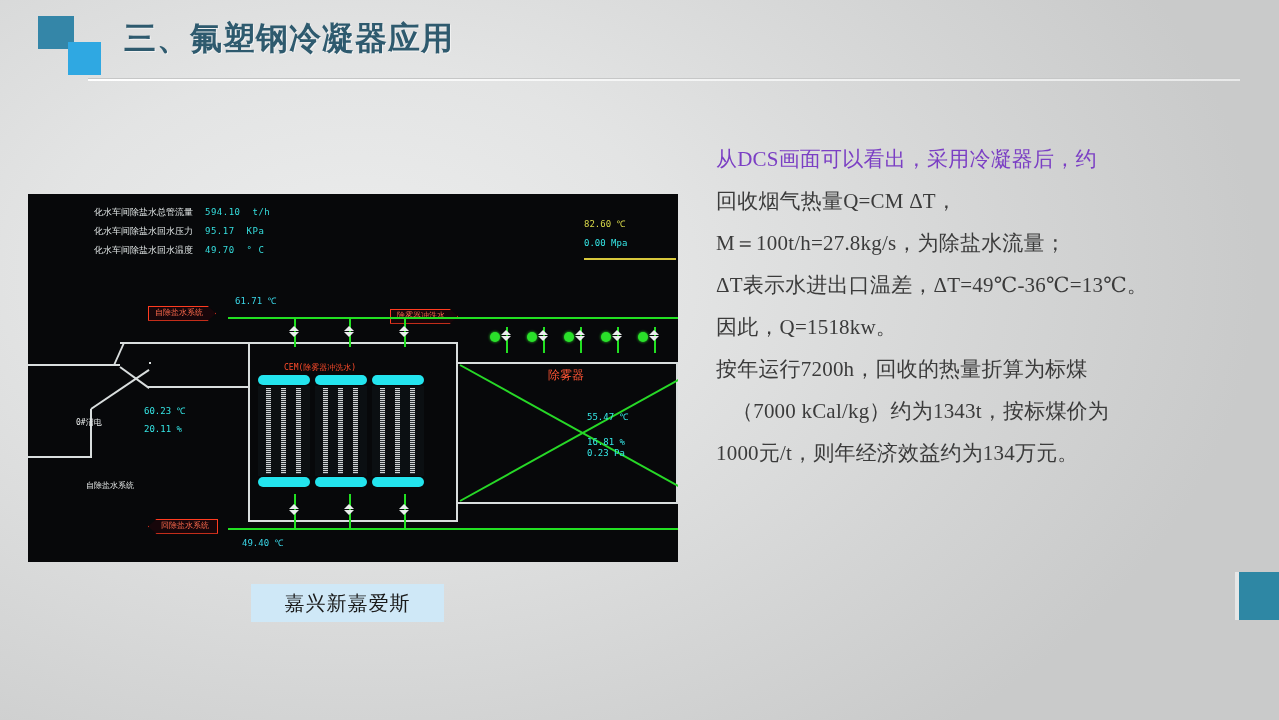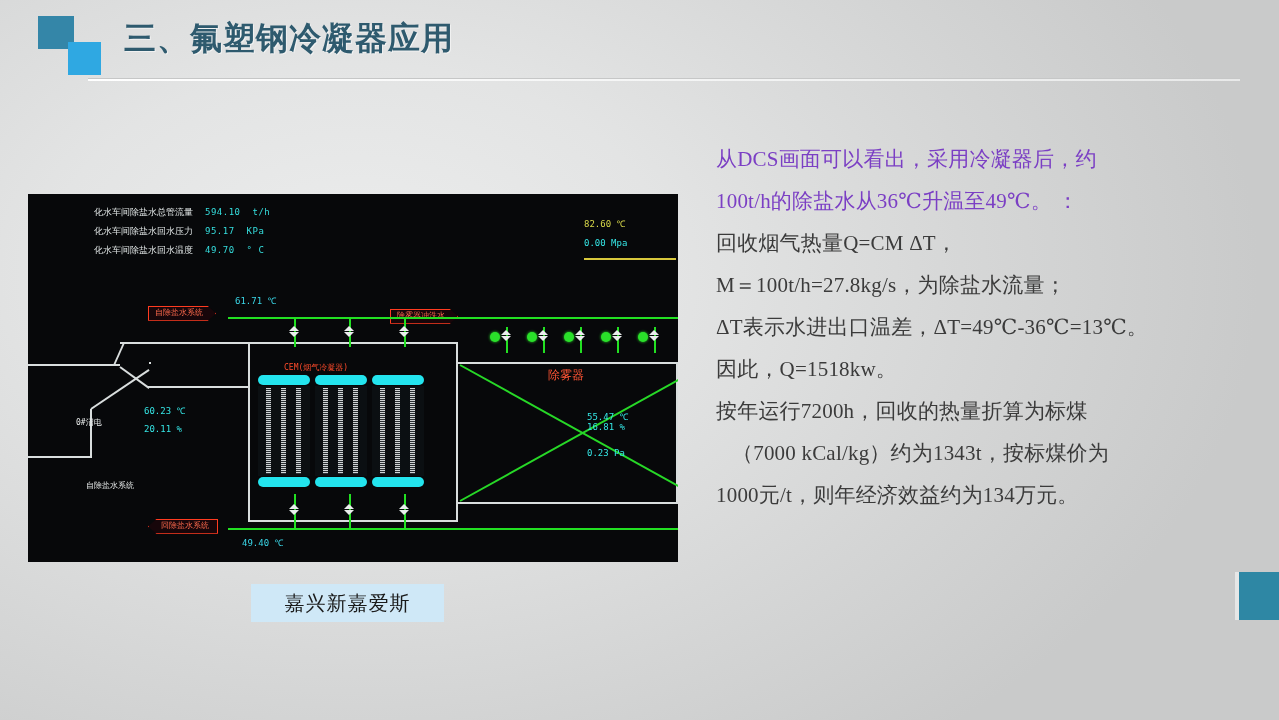--- a/index.html
+++ b/index.html
@@ -317,21 +317,21 @@
     <div class="valve" style="left:547px; top:136px;"></div>
     <div class="valve" style="left:584px; top:136px;"></div>
     <div class="valve" style="left:621px; top:136px;"></div>
 
     <div class="dot-green" style="left:462px; top:138px;"></div>
     <div class="dot-green" style="left:499px; top:138px;"></div>
     <div class="dot-green" style="left:536px; top:138px;"></div>
     <div class="dot-green" style="left:573px; top:138px;"></div>
     <div class="dot-green" style="left:610px; top:138px;"></div>
 
-    <div class="cem-label" style="left:256px; top:168px;">CEM(烟气冷凝器)</div>
+    <div class="cem-label" style="left:256px; top:168px;">CEM(除雾器冲洗水)</div>
     <div class="cyan-bar" style="left:230px; top:181px; width:52px; height:10px;"></div>
     <div class="cyan-bar" style="left:287px; top:181px; width:52px; height:10px;"></div>
     <div class="cyan-bar" style="left:344px; top:181px; width:52px; height:10px;"></div>
     <div class="cyan-bar" style="left:230px; top:283px; width:52px; height:10px;"></div>
     <div class="cyan-bar" style="left:287px; top:283px; width:52px; height:10px;"></div>
     <div class="cyan-bar" style="left:344px; top:283px; width:52px; height:10px;"></div>
 
     <div class="bundle" style="left:230px; top:192px; width:52px; height:90px;">
       <div class="tube" style="left:8px; top:2px; height:86px;"></div>
       <div class="tube" style="left:23px; top:2px; height:86px;"></div>
@@ -354,39 +354,38 @@
     </div>
     <div class="dcs-text t-cyan" style="left:116px; top:231px; font-size:9px;">
       <span>20.11</span>
       <span>%</span>
     </div>
 
     <div class="dcs-text t-cyan" style="left:559px; top:219px; font-size:9px;text-align:center;">
       <span>55.47</span>
       <span>℃</span>
     </div>
-    <div class="dcs-text t-cyan" style="left:559px; top:229px; font-size:9px;">
+    <div class="dcs-text t-cyan" style="left:559px; top:244px; font-size:9px;">
       <span>16.81</span>
       <span>%</span>
     </div>
     <div class="dcs-text t-cyan" style="left:559px; top:255px; font-size:9px;">
       <span>0.23</span>
       <span>Pa</span>
     </div>
 
   </div>
 </div>
 
 <div class="caption-box">
   <span class="caption-text">嘉兴新嘉爱斯</span>
 </div>
 
 <div class="body-text">
   <div class="body-line purple">从DCS画面可以看出，采用冷凝器后，约</div>
-  <div class="body-line purple">100t/h的除盐水从36℃升温至49℃。 ：</div>
   <div class="body-line">回收烟气热量Q=CM ΔT，</div>
   <div class="body-line">M＝100t/h=27.8kg/s，为除盐水流量；</div>
   <div class="body-line">ΔT表示水进出口温差，ΔT=49℃-36℃=13℃。</div>
   <div class="body-line">因此，Q=1518kw。</div>
   <div class="body-line">按年运行7200h，回收的热量折算为标煤</div>
   <div class="body-line indent">（7000 kCal/kg）约为1343t，按标煤价为</div>
   <div class="body-line">1000元/t，则年经济效益约为134万元。</div>
 </div>
 
 <div class="accent-notch"></div>

